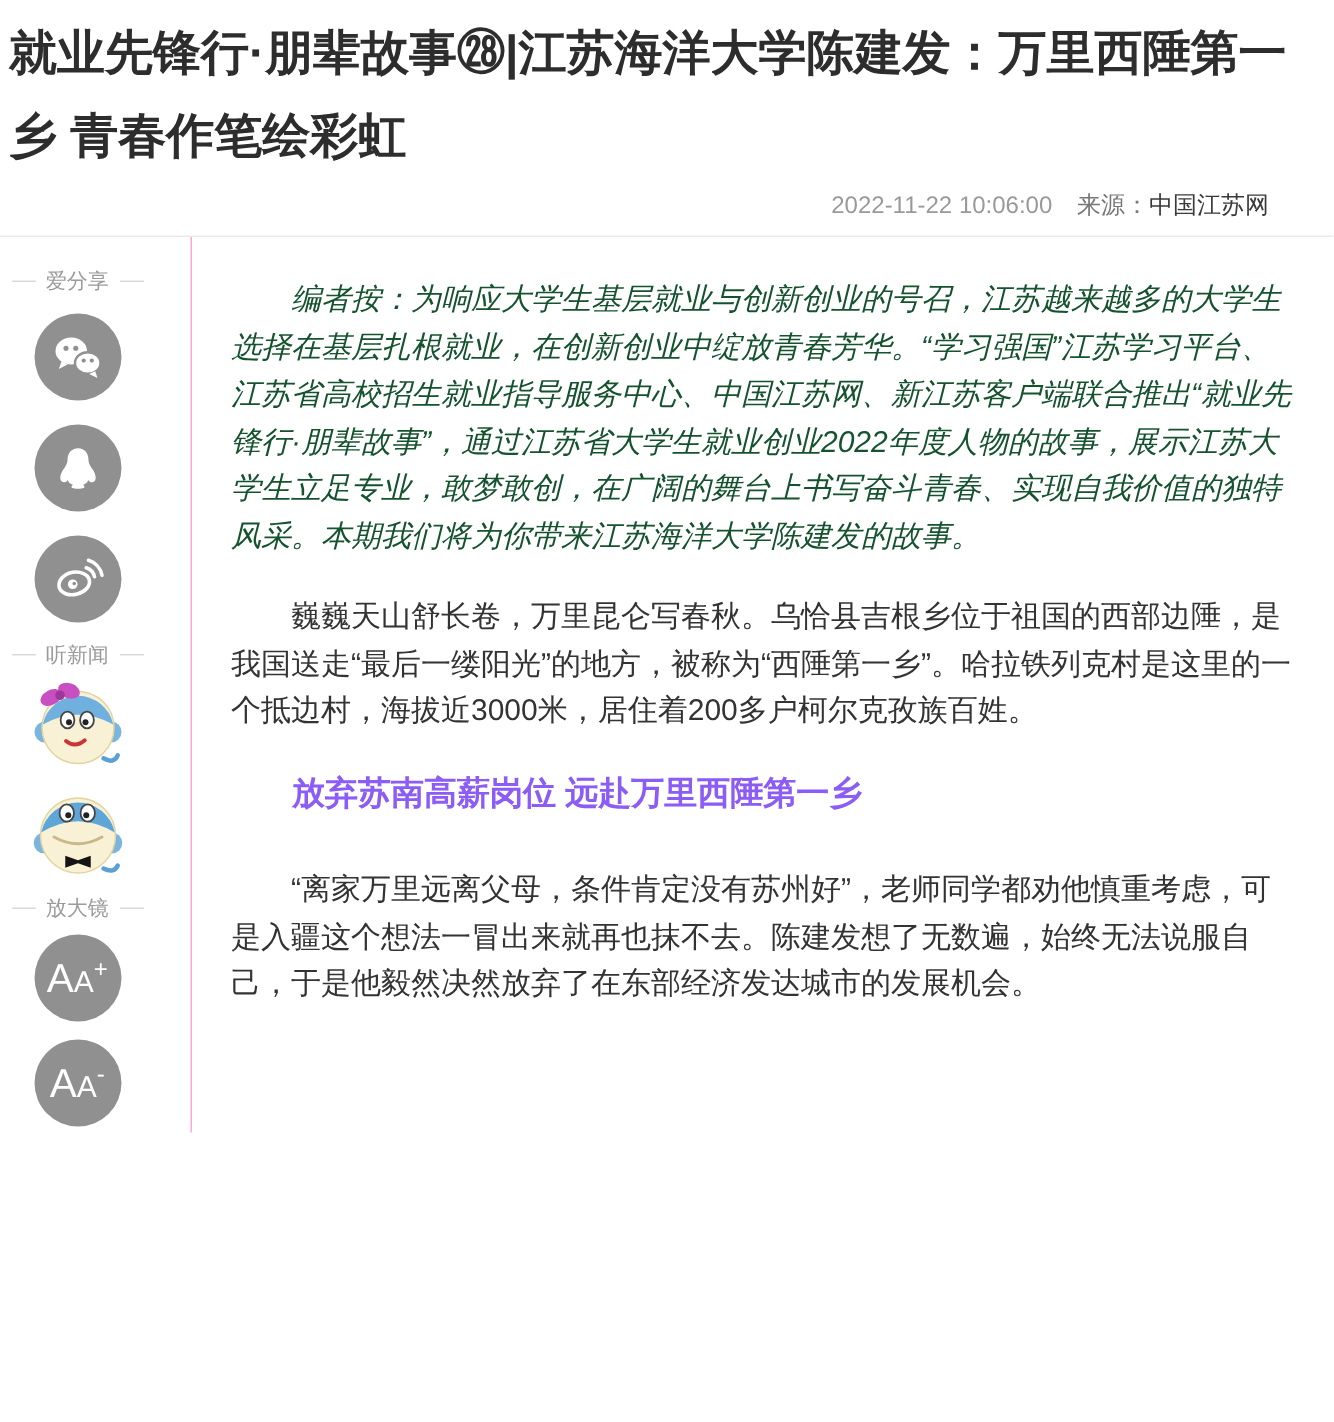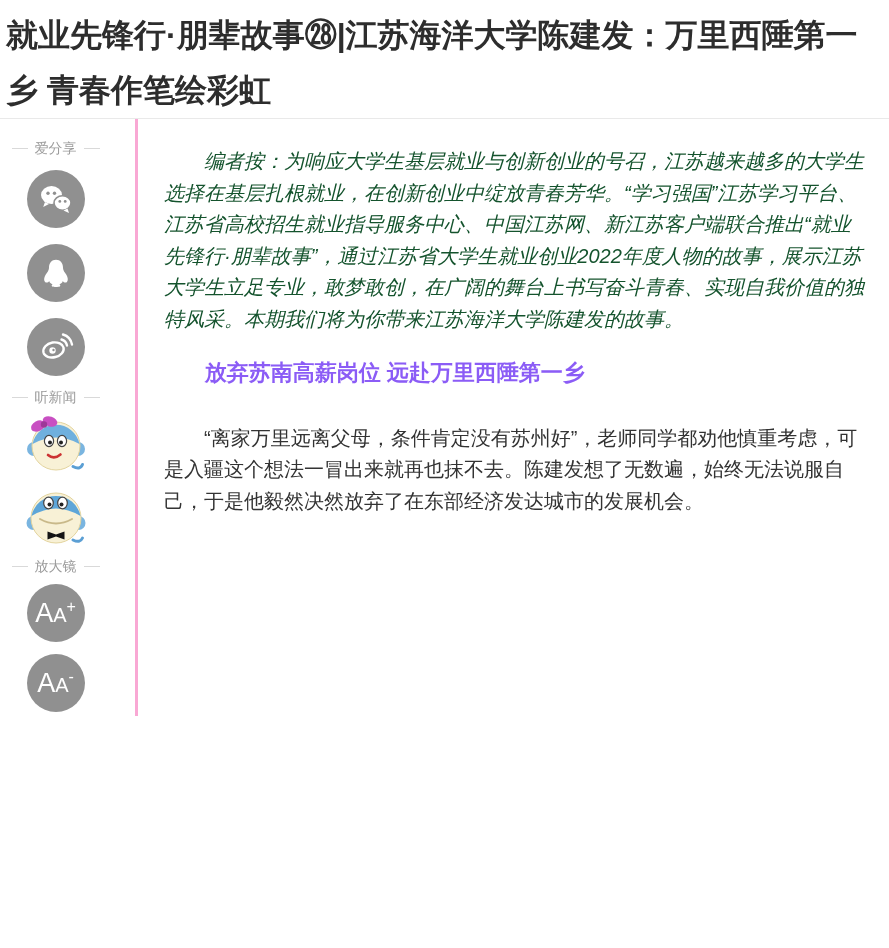--- a/index.html
+++ b/index.html
@@ -23,22 +23,22 @@
   }
   .meta .src-label { margin-left: 12px; color: #777777; }
   .meta .src-name { color: #3a3a3a; }
   .header-divider { border-bottom: 1px solid #e9e9e9; }
 
   
   .content { display: flex; align-items: flex-start; }
 
   
   .sidebar {
-    flex: none; width: 138px; height: 597px;
-    border-right: 3px solid #f9a8d4;
+    flex: none; width: 128px; height: 597px;
+    border-right: 1px solid #f9a8d4;
     padding: 21px 24px 0 0;
   }
   .side-label {
     display: flex; align-items: center; justify-content: center;
     height: 17px; font-size: 14px; color: #9b9b9b; white-space: nowrap;
   }
   .side-label .dash { width: 16px; height: 1px; background: #d9d9d9; margin: 0 7px; flex: none; }
   .circle-btn {
     width: 58px; height: 58px; border-radius: 50%;
     background: #909090; margin: 0 auto;
@@ -65,20 +65,24 @@
   .article h2 {
     margin: 0 0 34px; font-size: 22px; line-height: 31.5px;
     font-weight: 700; color: #8b5cf6; text-indent: 1.85em;
   }
 </style>
 </head>
 <body>
 
 <header>
   <h1 class="title">就业先锋行·朋辈故事㉘|江苏海洋大学陈建发：万里西陲第一乡 青春作笔绘彩虹</h1>
+  <div class="meta">
+    <span>2022-11-22 10:06:00</span>
+    <span class="src-label">来源：</span><span class="src-name">中国江苏网</span>
+  </div>
 </header>
 <div class="header-divider"></div>
 
 <div class="content">
 
   <aside class="sidebar">
 
     <div class="side-label mb13">
       <span class="dash"></span>
         <span>爱分享</span>
@@ -177,17 +181,18 @@
           <span class="a-large">A</span>
           <span class="a-small">A</span>
           <span class="a-sign">-</span>
         </span>
     </div>
 
   </aside>
 
   <article class="article">
     <p class="editor-note">编者按：为响应大学生基层就业与创新创业的号召，江苏越来越多的大学生选择在基层扎根就业，在创新创业中绽放青春芳华。“学习强国”江苏学习平台、江苏省高校招生就业指导服务中心、中国江苏网、新江苏客户端联合推出“就业先锋行·朋辈故事”，通过江苏省大学生就业创业2022年度人物的故事，展示江苏大学生立足专业，敢梦敢创，在广阔的舞台上书写奋斗青春、实现自我价值的独特风采。本期我们将为你带来江苏海洋大学陈建发的故事。</p>
+    <p>巍巍天山舒长卷，万里昆仑写春秋。乌恰县吉根乡位于祖国的西部边陲，是我国送走“最后一缕阳光”的地方，被称为“西陲第一乡”。哈拉铁列克村是这里的一个抵边村，海拔近3000米，居住着200多户柯尔克孜族百姓。</p>
     <h2>放弃苏南高薪岗位 远赴万里西陲第一乡</h2>
     <p>“离家万里远离父母，条件肯定没有苏州好”，老师同学都劝他慎重考虑，可是入疆这个想法一冒出来就再也抹不去。陈建发想了无数遍，始终无法说服自己，于是他毅然决然放弃了在东部经济发达城市的发展机会。</p>
   </article>
 
 </div>
 
 </body></html>

